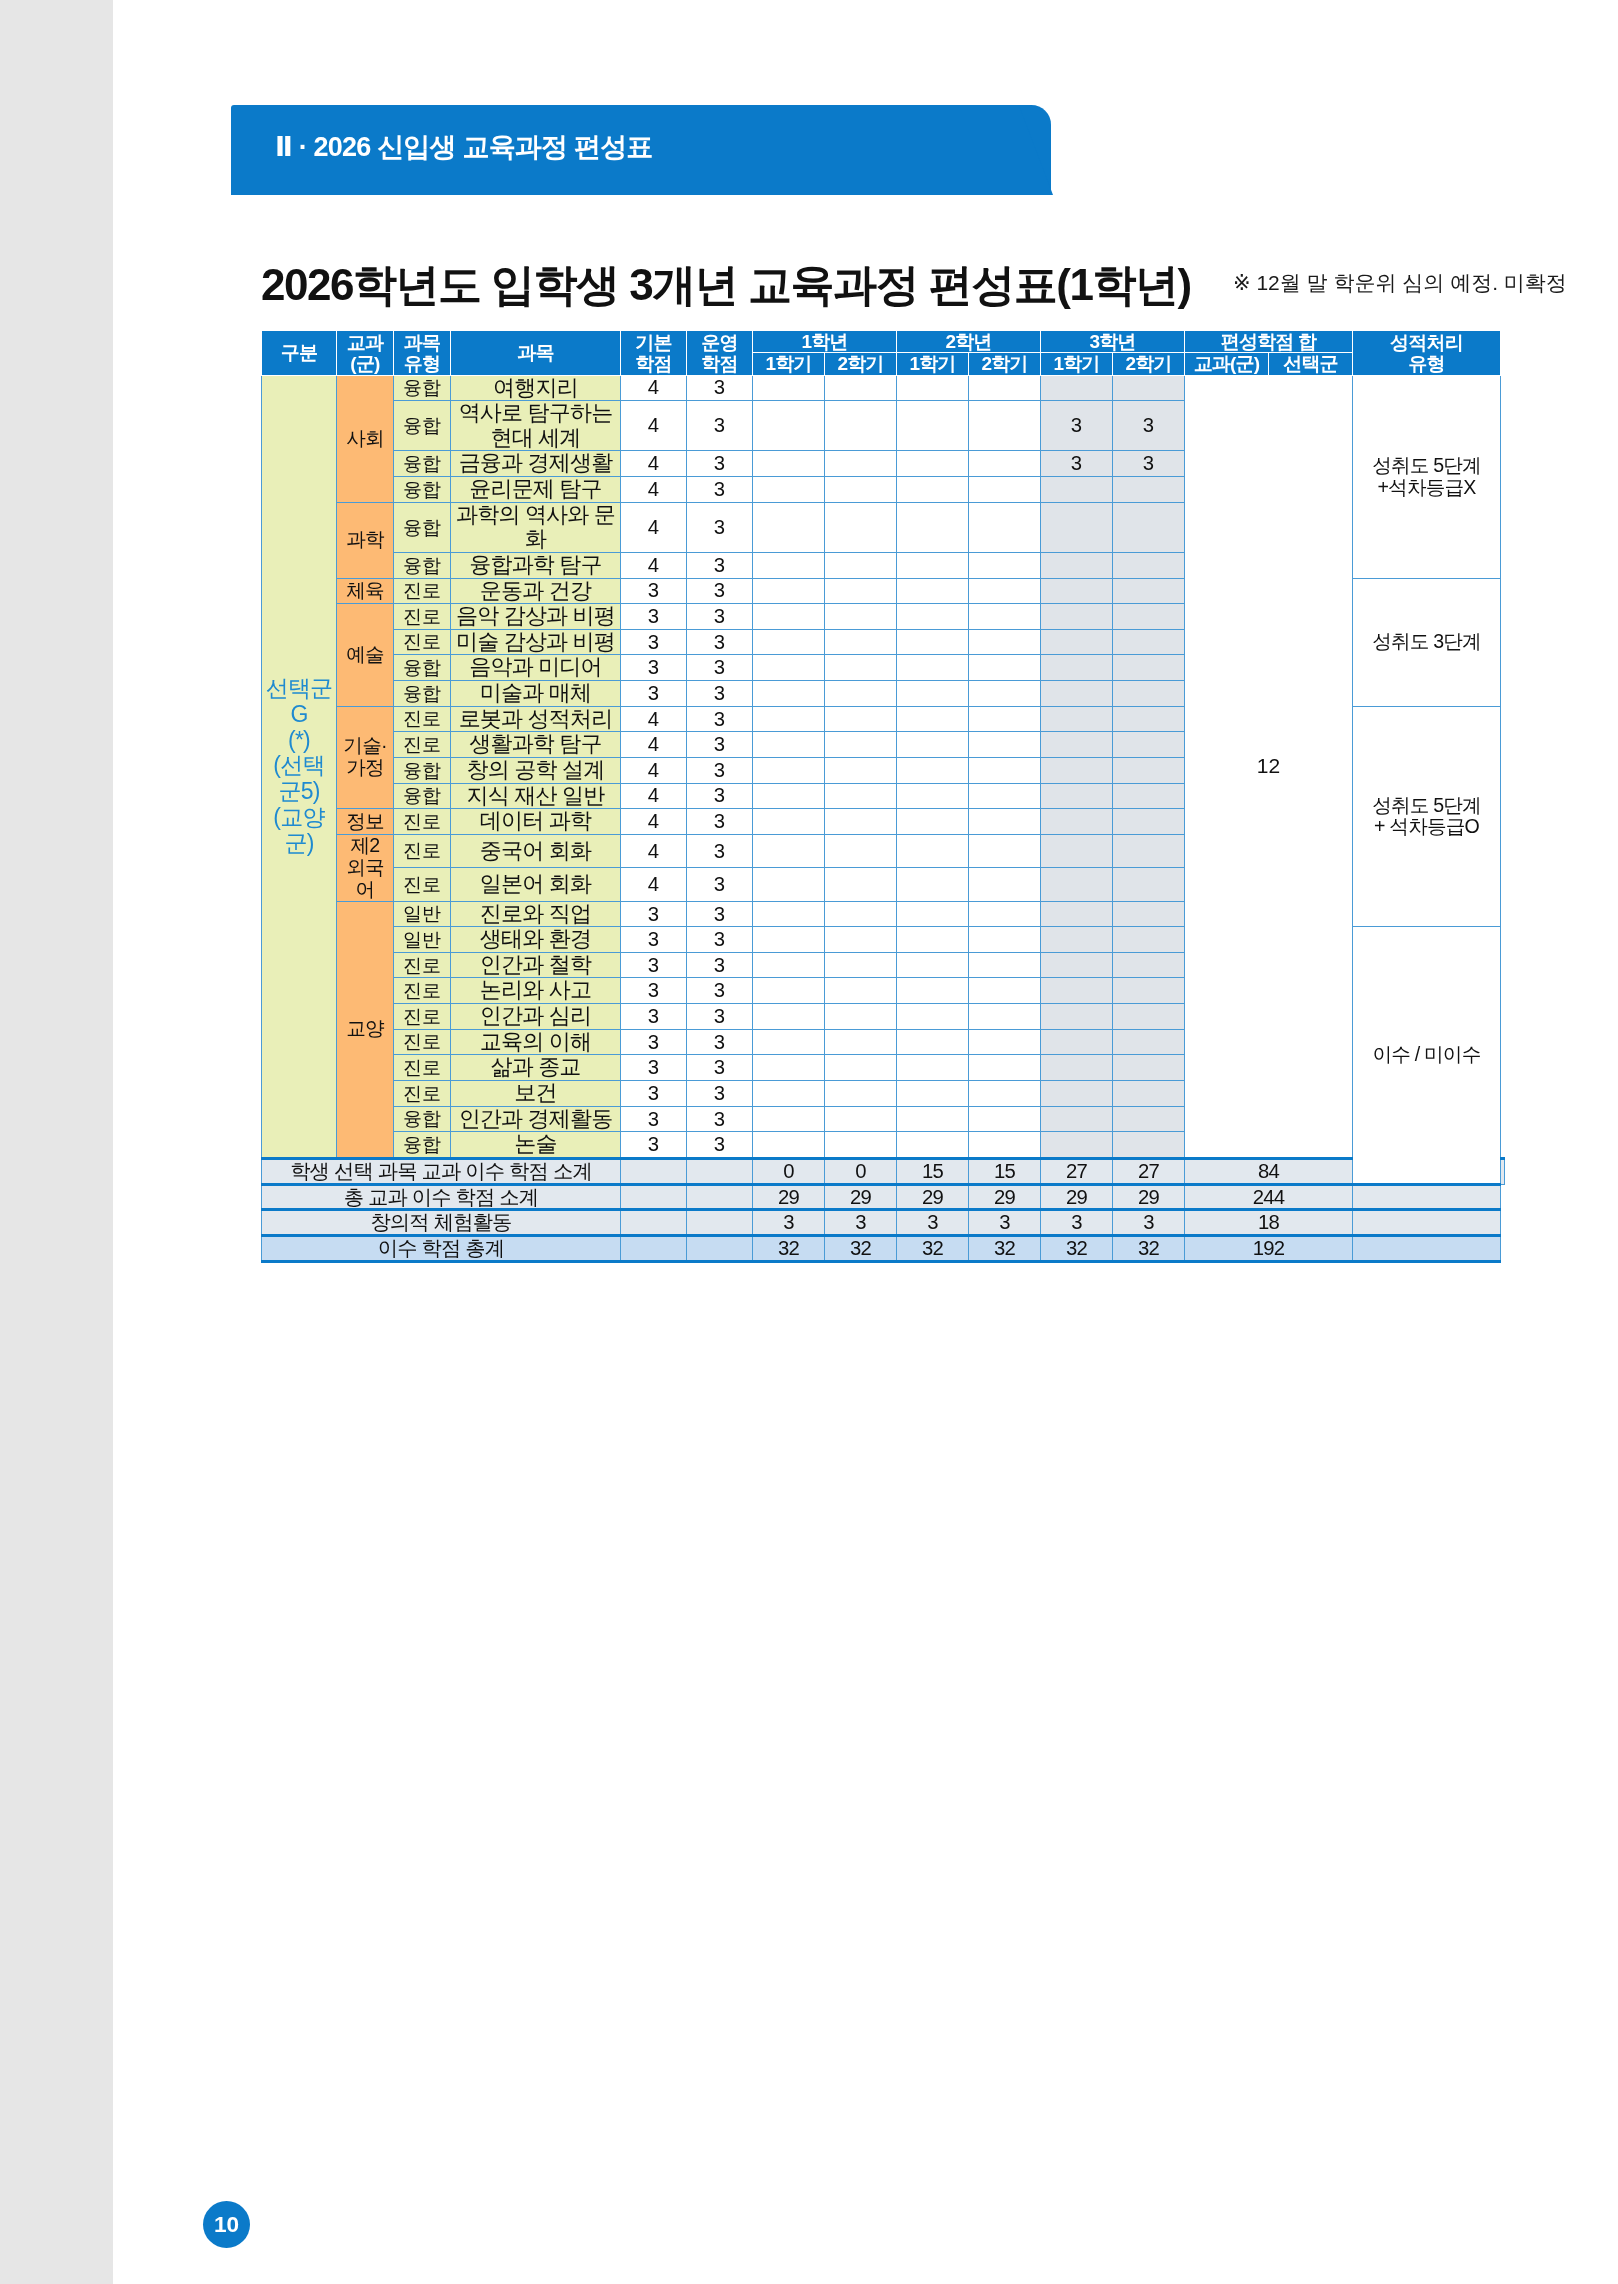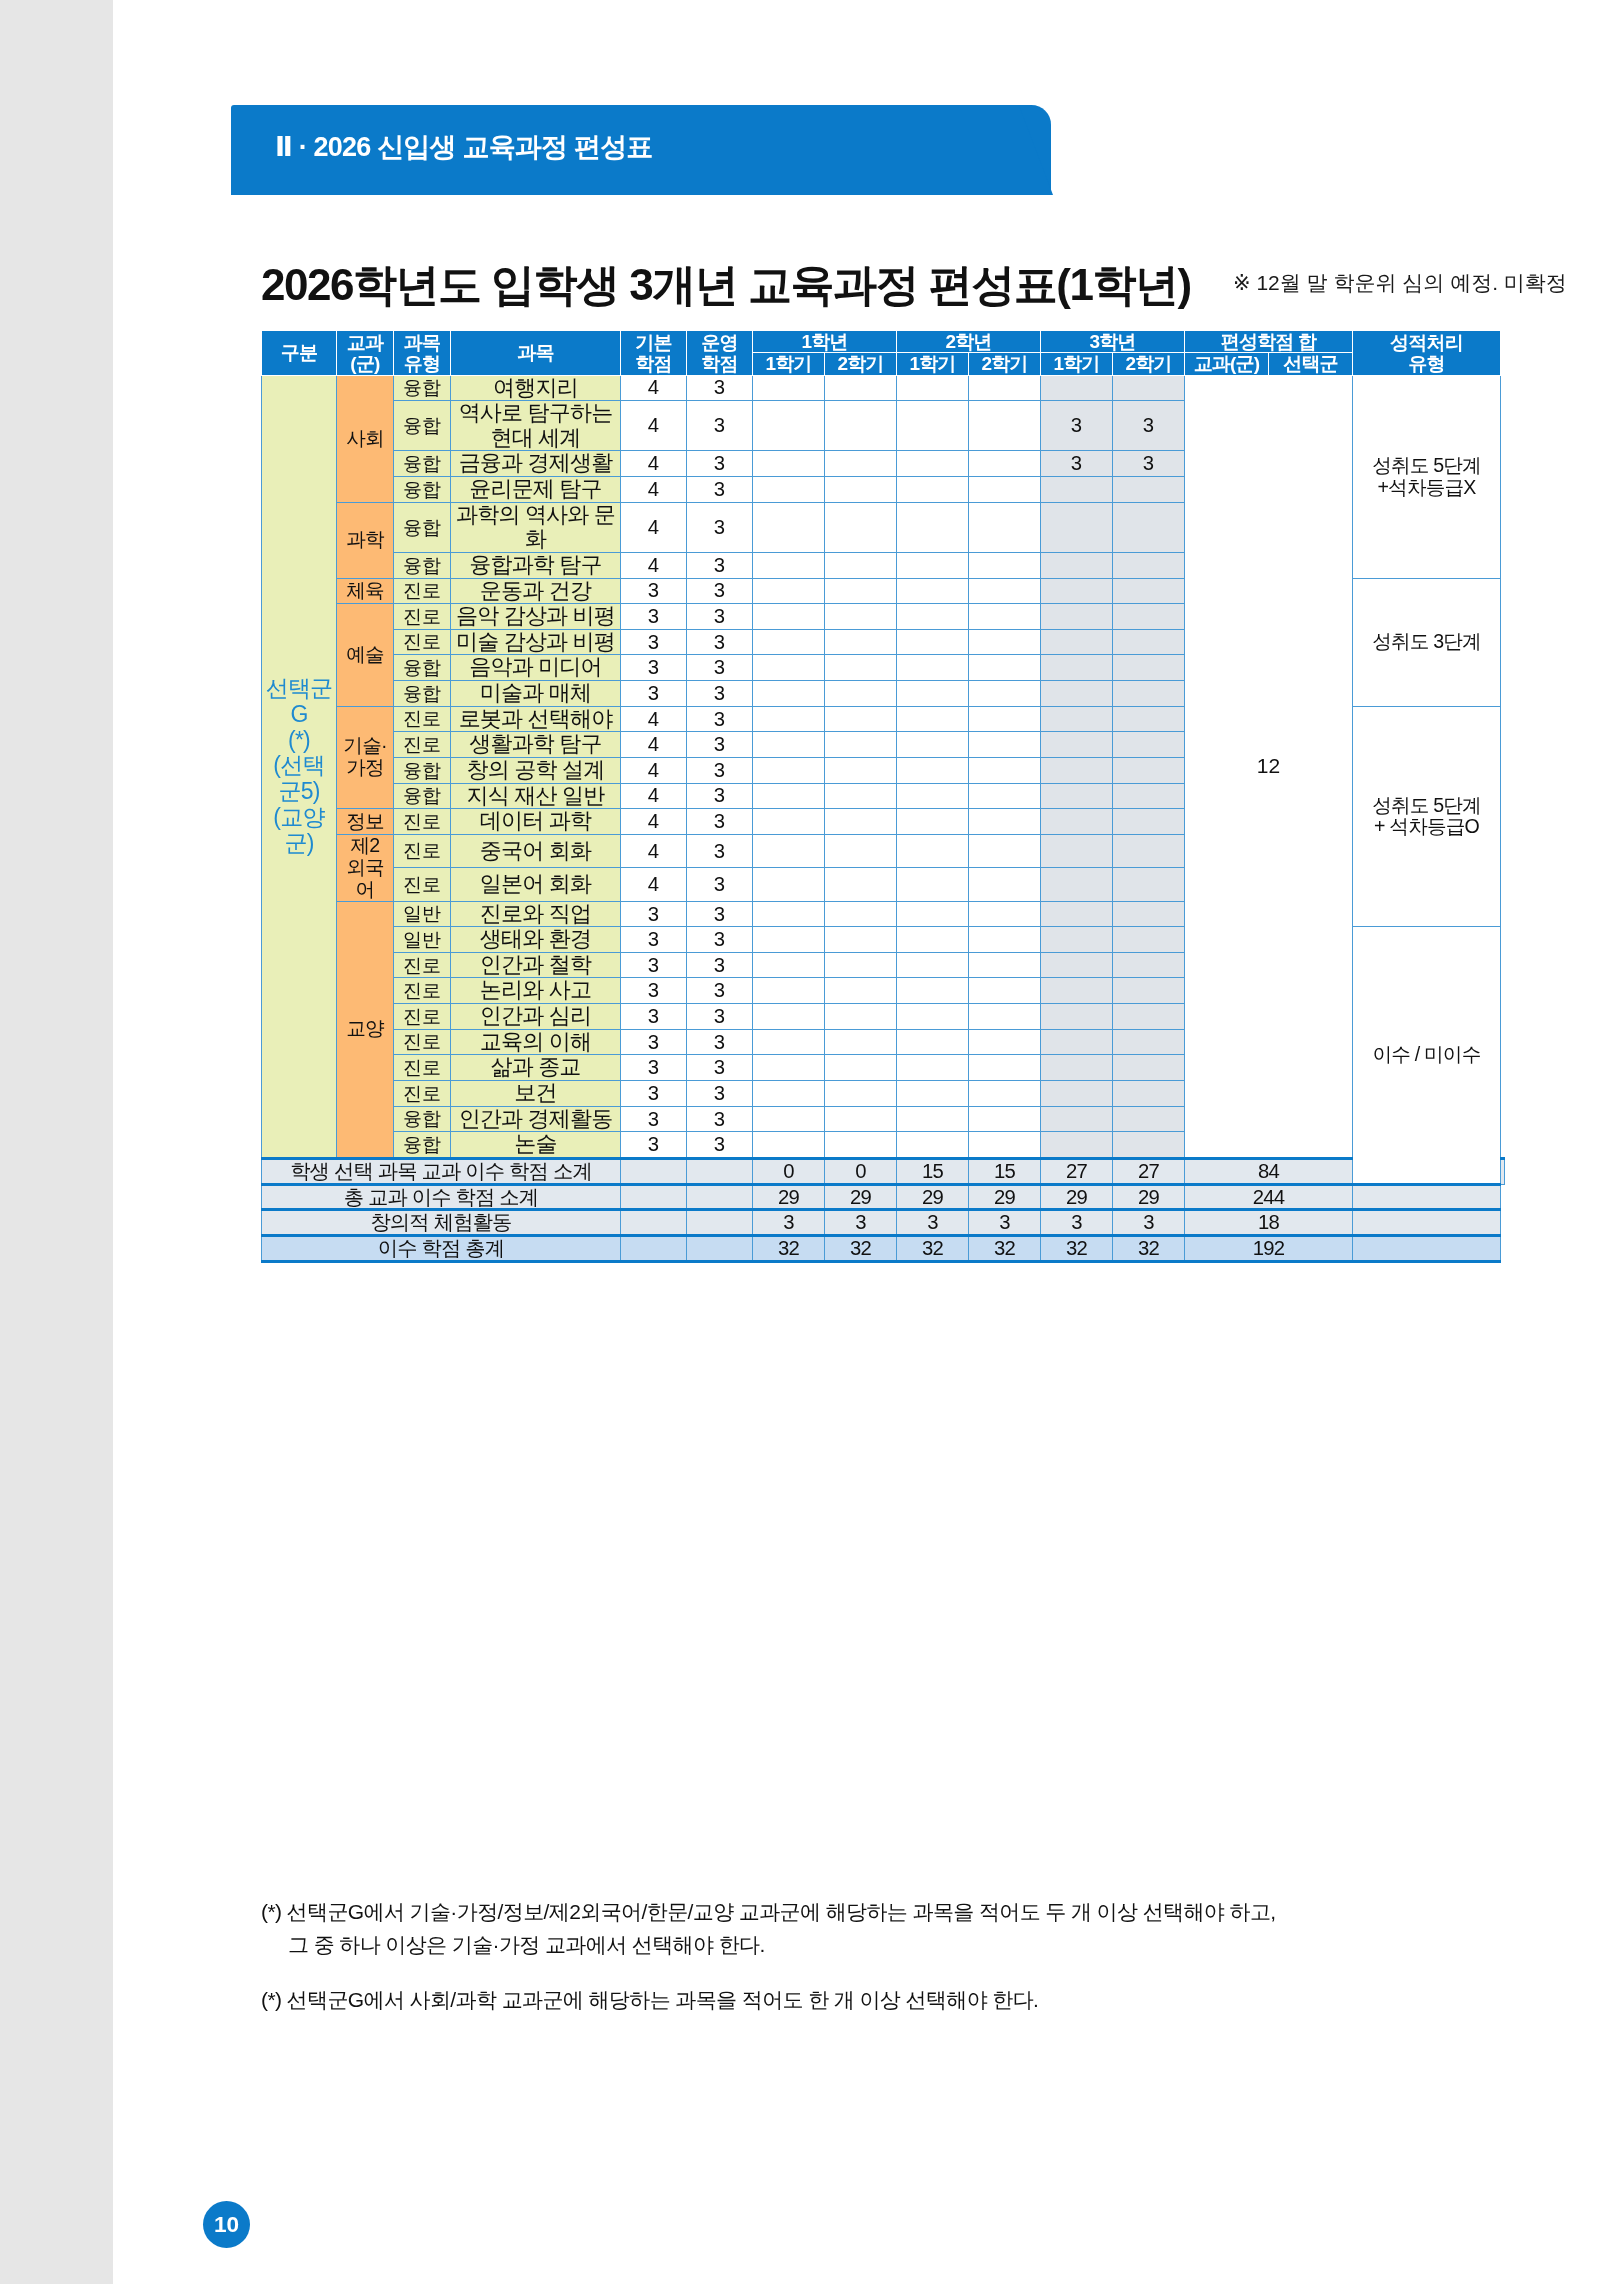--- a/index.html
+++ b/index.html
@@ -335,21 +335,21 @@
             <td class="grade white"></td>
             <td class="grade white"></td>
             <td class="grade white"></td>
             <td class="grade white"></td>
             <td class="grade greyblue"></td>
             <td class="grade greyblue"></td>
           </tr>
           <tr>
             <td class="gunname" rowspan="4">기술·<br>가정</td>
             <td class="gtype">진로</td>
-            <td class="subject">로봇과 선택해야</td>
+            <td class="subject">로봇과 성적처리</td>
             <td class="num">4</td>
             <td class="num">3</td>
             <td class="grade white"></td>
             <td class="grade white"></td>
             <td class="grade white"></td>
             <td class="grade white"></td>
             <td class="grade greyblue"></td>
             <td class="grade greyblue"></td>
             <td class="eval" rowspan="8">성취도 5단계<br>+ 석차등급O</td>
           </tr>
@@ -598,25 +598,16 @@
             <td class="totalrow">32</td>
             <td class="totalrow">32</td>
             <td class="totalrow">32</td>
             <td class="totalrow" colspan="2">192</td>
             <td class="totalrow"></td>
           </tr>
         </tbody>
     </table>
   </div>
 
-  <div id="notes">
-    <p>
-      <span>(*) 선택군G에서 기술·가정/정보/제2외국어/한문/교양 교과군에 해당하는 과목을 적어도 두 개 이상 선택해야 하고,</span>
-      <span class="ind">그 중 하나 이상은 기술·가정 교과에서 선택해야 한다.</span>
-    </p>
-    <p>
-      <span>(*) 선택군G에서 사회/과학 교과군에 해당하는 과목을 적어도 한 개 이상 선택해야 한다.</span>
-    </p>
-  </div>
 
   <div id="pagenum">10</div>
 </div>
 
 
 </body></html>

